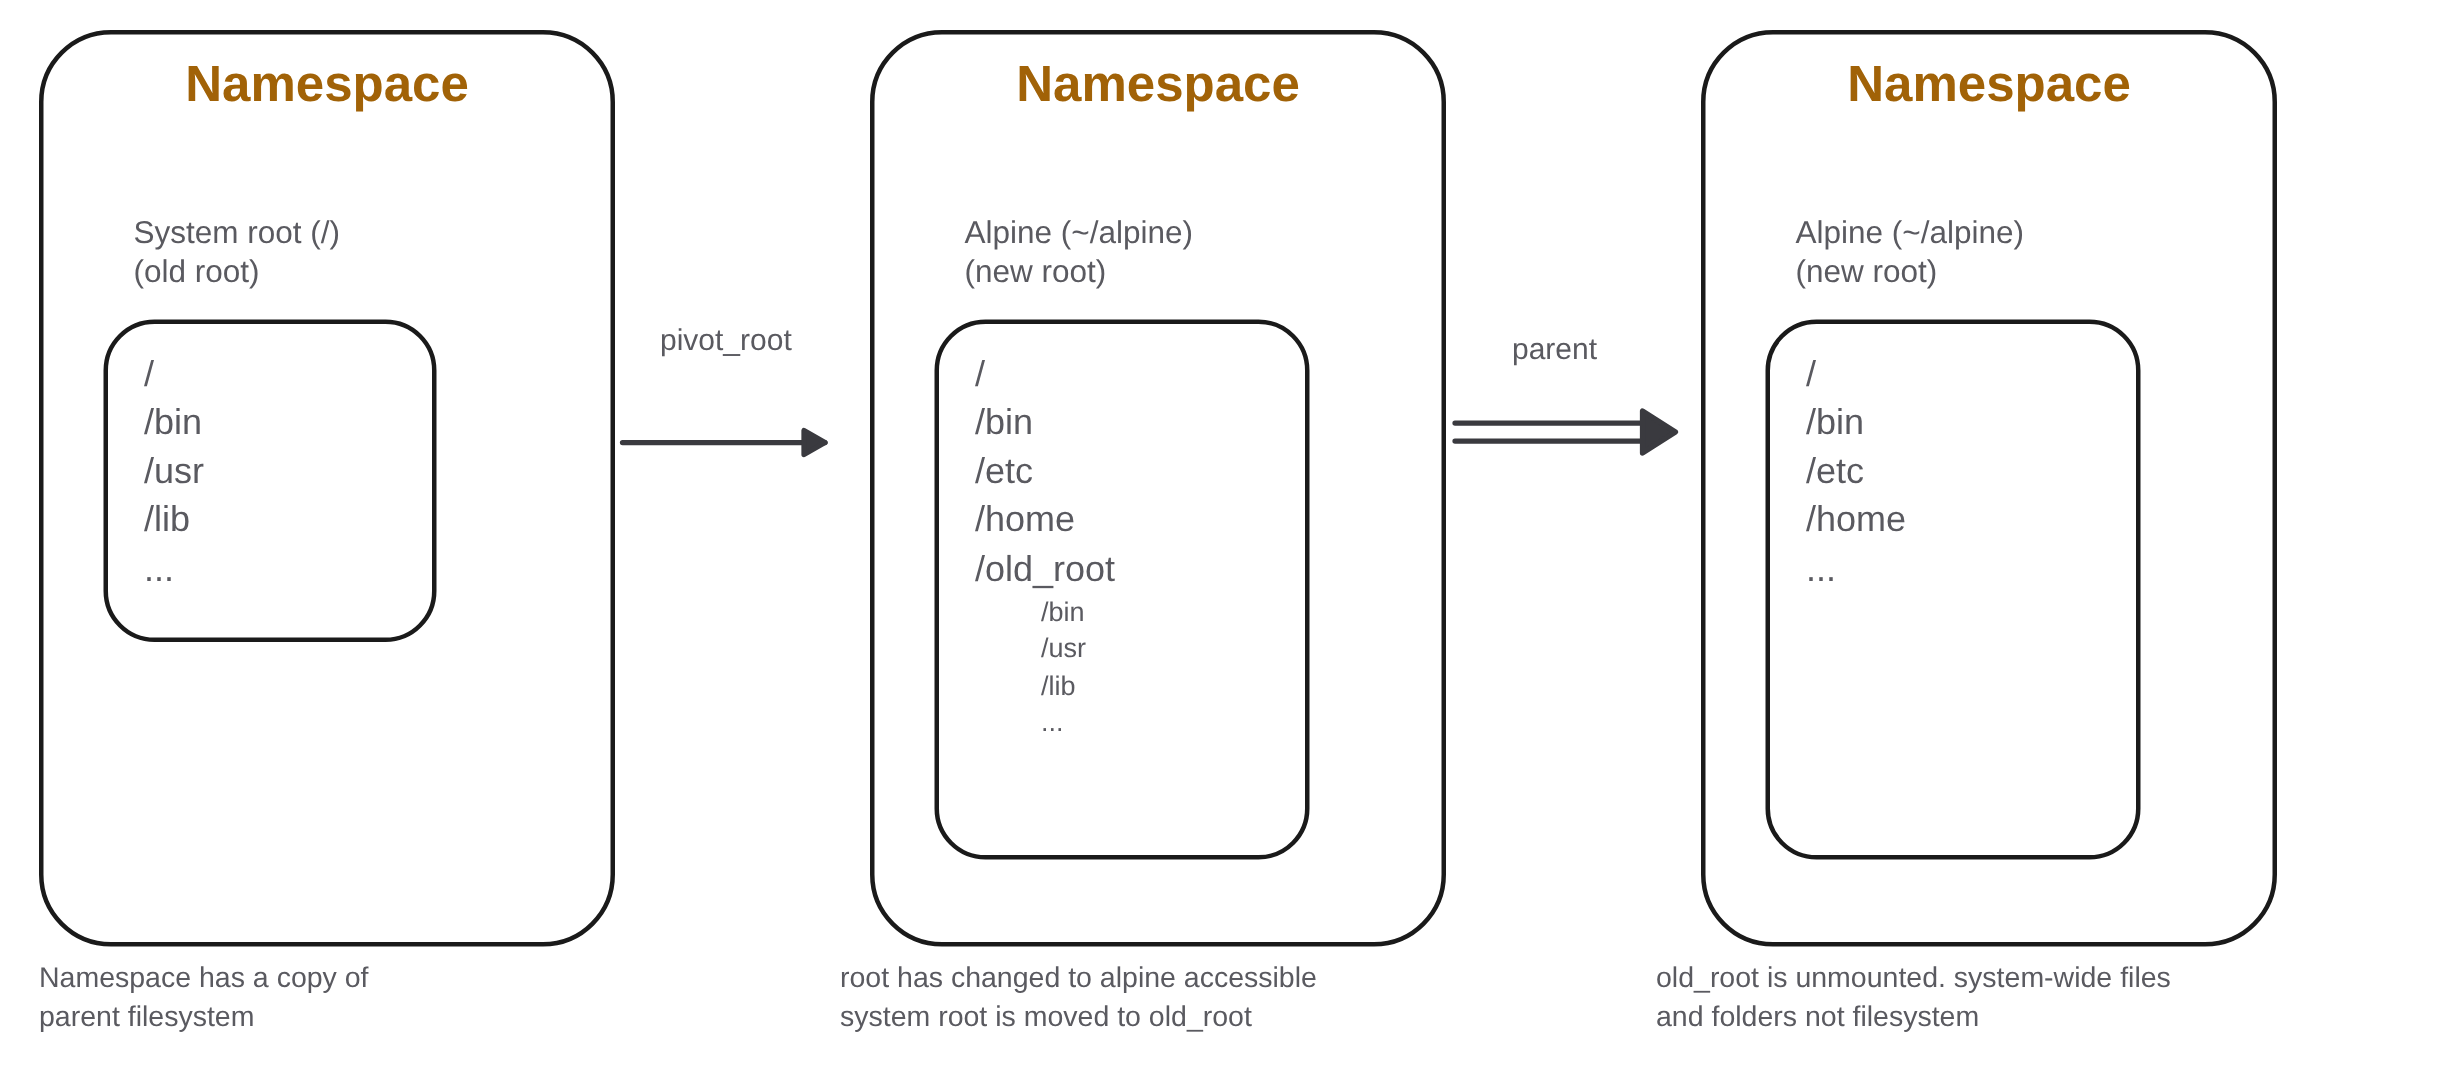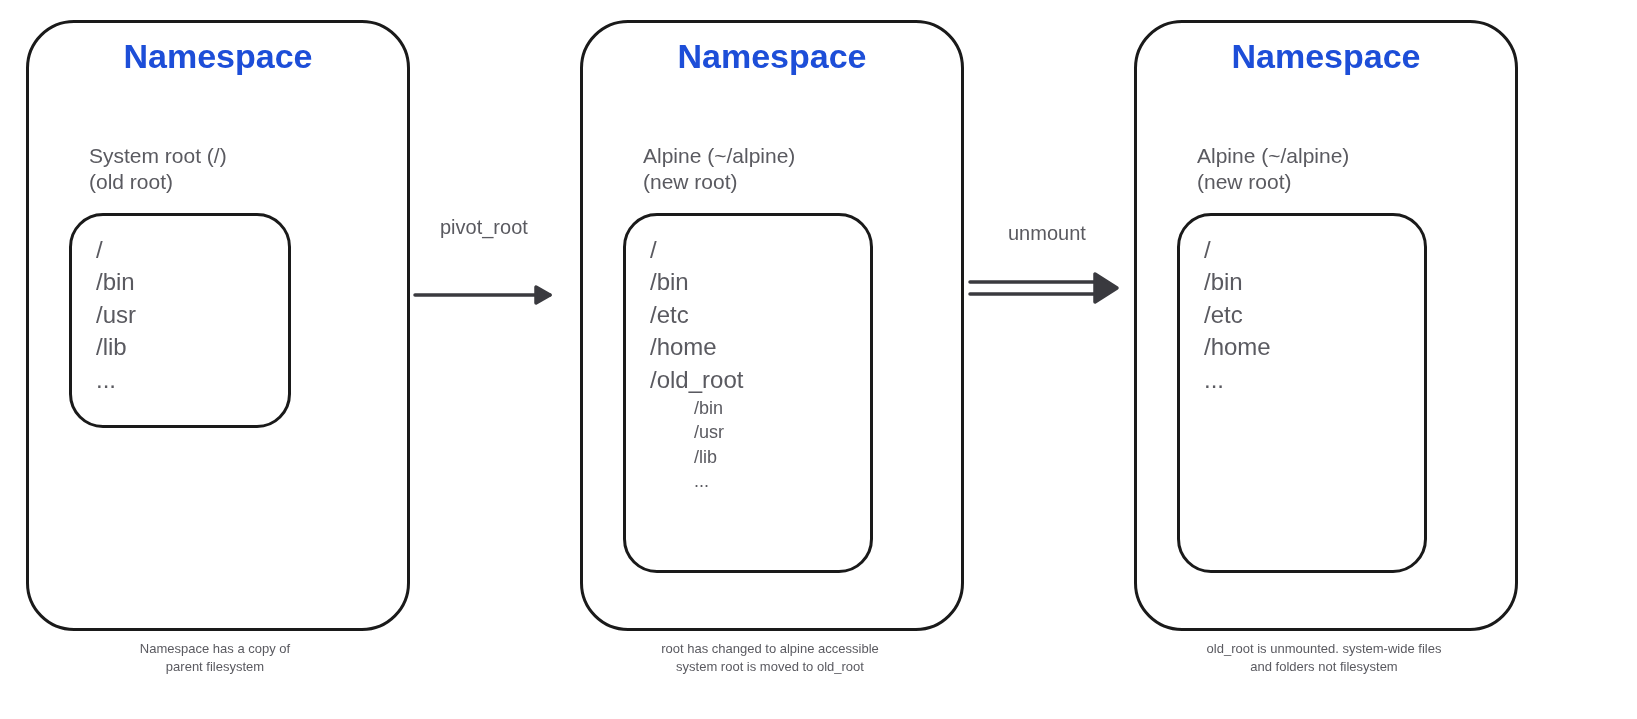--- a/index.html
+++ b/index.html
@@ -24,21 +24,21 @@
     border:3px solid var(--box-stroke);
     border-radius:48px;
     background:transparent;
   }
   .panel-title{
     position:absolute;
     top:14px;left:0;right:0;
     text-align:center;
     font-size:34px;
     font-weight:700;
-    color:#1d4ed8;
+    color:#a16207;
   }
   .root-label{
     position:absolute;
     font-size:21px;
     line-height:1.25;
     color:var(--ink-light);
     white-space:pre;
   }
   
   .fsbox{
@@ -46,22 +46,22 @@
     border:3px solid var(--box-stroke);
     border-radius:34px;
     padding:18px 24px 20px 24px;
     box-sizing:border-box;
   }
   .fsbox .line{display:block;font-size:24px;line-height:1.35;color:var(--ink-light);}
   .fsbox .line.sub{font-size:18px;padding-left:44px;line-height:1.35;}
   
   .caption{
     position:absolute;
-    text-align:center;
-    font-size:13px;
+    text-align:left;
+    font-size:19px;
     line-height:1.35;
     color:var(--ink-light);
     white-space:pre;
   }
   
   .arrow-label{
     position:absolute;
     font-size:20px;
     color:var(--ink-light);
   }
@@ -111,21 +111,21 @@
       <span class="line">/old_root</span>
       <span class="line sub">/bin</span>
       <span class="line sub">/usr</span>
       <span class="line sub">/lib</span>
       <span class="line sub">...</span>
     </div>
   </div>
   <div class="caption" style="left:560px; top:640px; width:420px;">root has changed to alpine accessible
 system root is moved to old_root</div>
 
-  <div class="arrow-label" style="left:1008px; top:222px;">unmount</div>
+  <div class="arrow-label" style="left:1008px; top:222px;">parent</div>
   <svg class="arrow" style="left:965px; top:270px; width:160px; height:40px;">
     <line x1="5" y1="12" x2="138" y2="12"></line>
     <line x1="5" y1="24" x2="138" y2="24"></line>
     <polygon class="head" points="152,18 130,4 130,32"></polygon>
   </svg>
 
   <div class="panel" style="left:1134px; top:20px; width:378px; height:605px;">
     <div class="panel-title">Namespace</div>
     <div class="root-label" style="left:60px; top:120px;">Alpine (~/alpine)
 (new root)</div>

